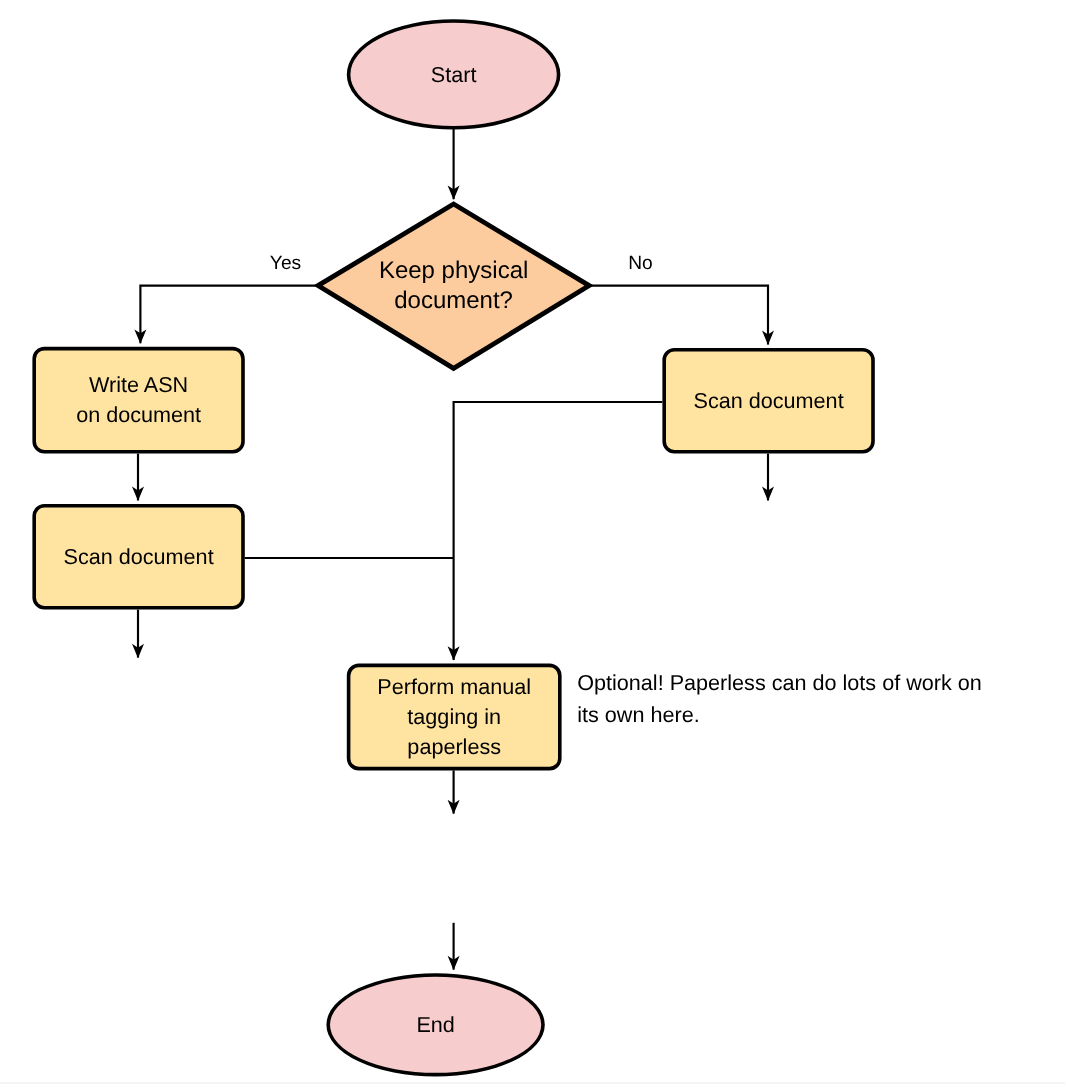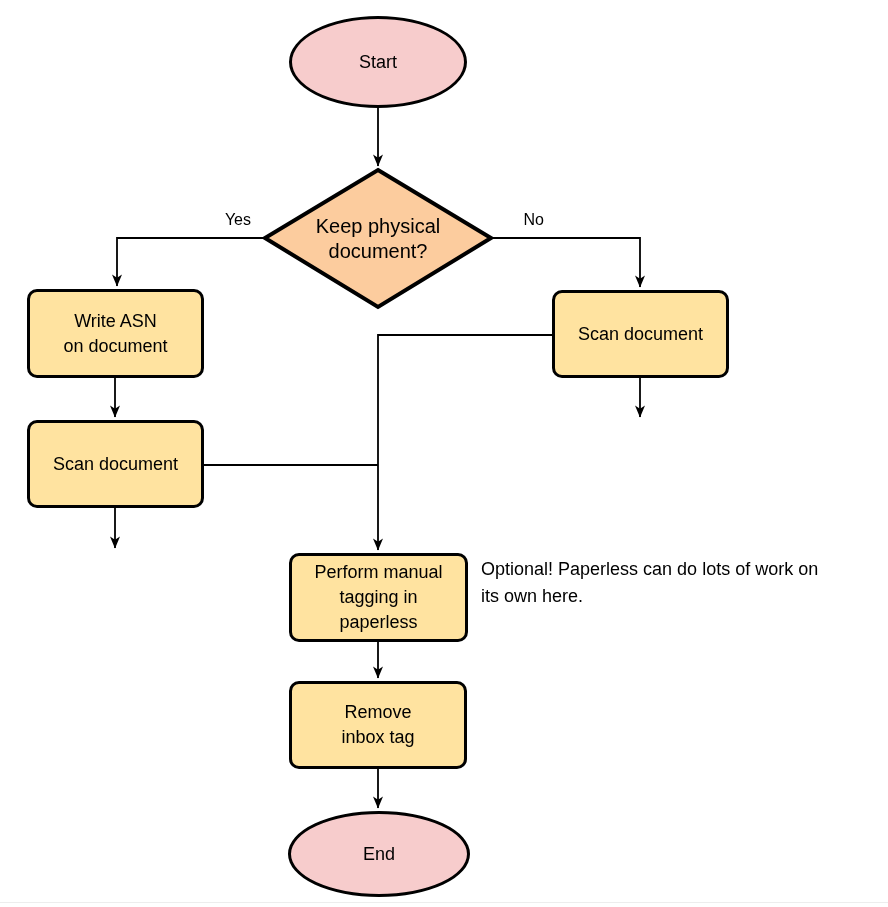--- a/index.html
+++ b/index.html
@@ -79,21 +79,21 @@
 
   
   #node-start       { left: 289px; top: 16px;  width: 178px; height: 92px; text-align: center; }
   #node-write-asn   { left: 27px;  top: 289px; width: 177px; height: 89px; }
   #node-scan-left   { left: 27px;  top: 420px; width: 177px; height: 88px; }
   #node-archive     { left: 27px;  top: 551px; width: 178px; height: 88px; }
   #node-scan-right  { left: 552px; top: 290px; width: 177px; height: 88px; }
   #node-trash       { left: 552px; top: 420px; width: 177px; height: 87px; }
   #node-tagging     { left: 289px; top: 553px; width: 179px; height: 89px; }
   #node-remove      { left: 289px; top: 681px; width: 178px; height: 88px; }
-  #node-end         { left: 288px; top: 811px; width: 182px; height: 86px; }
+  #node-end         { left: 272px; top: 811px; width: 182px; height: 86px; }
   #decision-text    { left: 293px; top: 211px; width: 170px; height: 56px; }
   #label-yes        { left: 205px; top: 211px; width: 46px; }
   #label-no         { left: 498px; top: 211px; width: 46px; }
 </style>
 </head>
 <body>
 
 <div id="canvas">
 
   <svg id="edges-layer" viewBox="0 0 888 907" xmlns="http://www.w3.org/2000/svg">
@@ -134,22 +134,20 @@
   <div class="node process" id="node-scan-left">Scan document</div>
 
 
   <div class="node process" id="node-scan-right">Scan document</div>
 
 
   <div class="node process" id="node-tagging">Perform manual
 tagging in
 paperless</div>
 
-  <div class="node process" id="node-remove">Remove
-inbox tag</div>
 
   <div class="node terminal" id="node-end">End</div>
 
   <div id="note">Optional! Paperless can do lots of work on
 its own here.</div>
 
   <div id="bottom-line"></div>
 
 </div>
 

